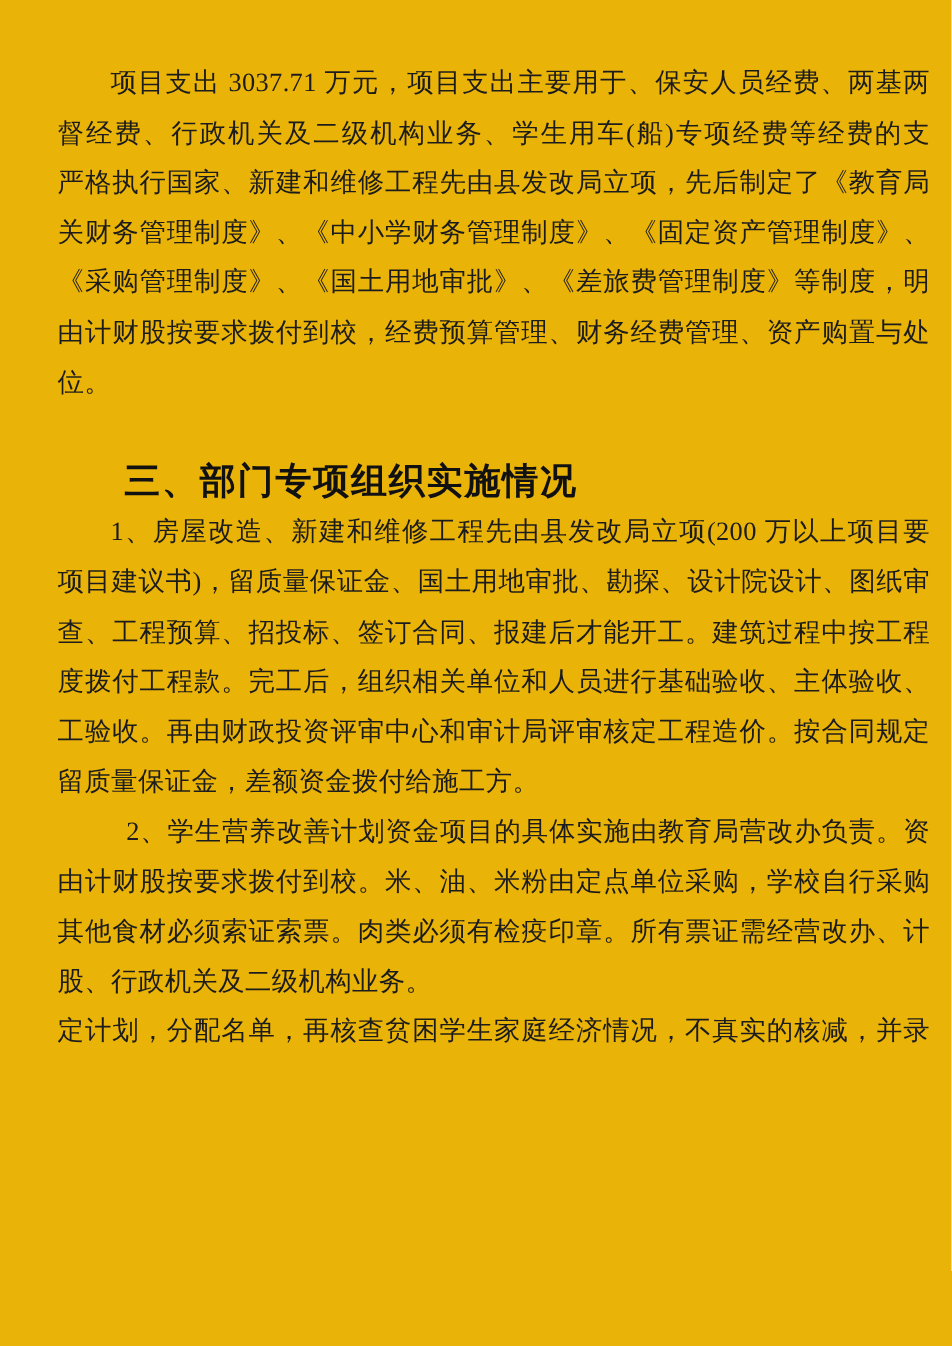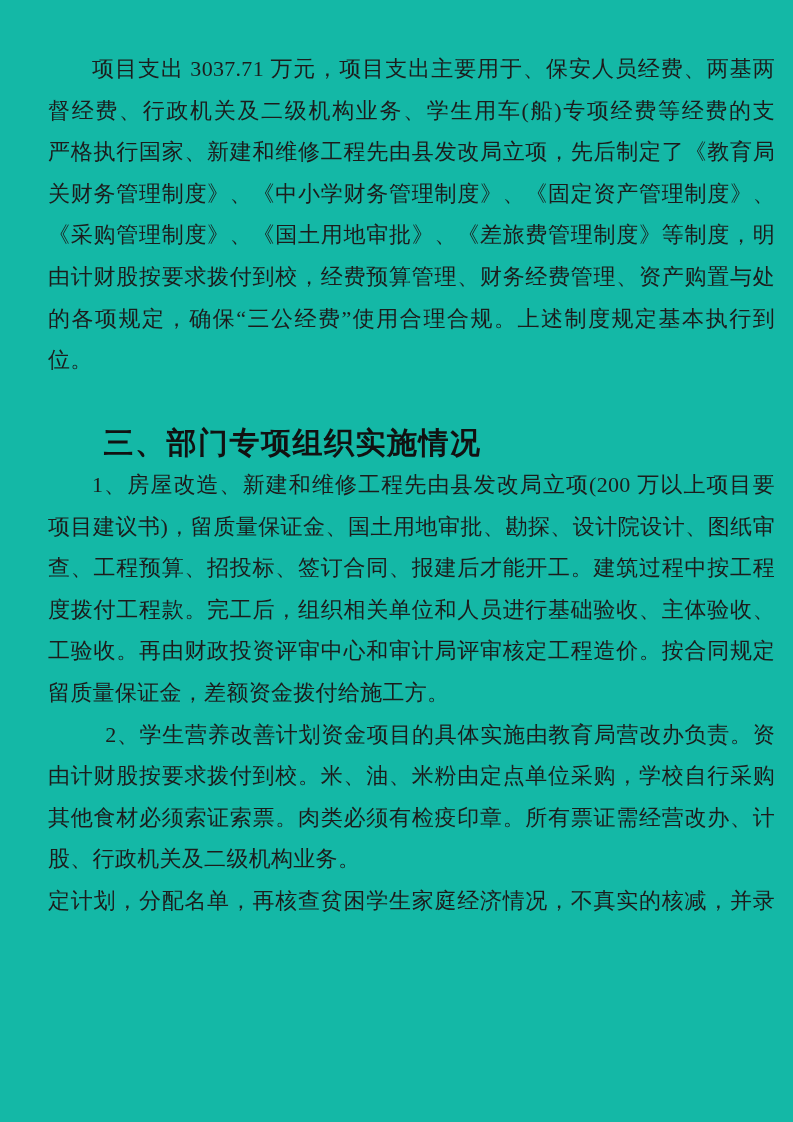--- a/index.html
+++ b/index.html
@@ -4,21 +4,21 @@
 <style>
   html, body {
     margin: 0;
     padding: 0;
     background: #ffffff;
   }
   .page {
     position: relative;
     width: 793px;
     height: 1122px;
-    background: #14b8a6;
+    background: #eab308;
     overflow: hidden;
     font-family: "Liberation Serif", "DejaVu Serif", serif;
     color: #1c1c1c;
   }
   .textblock {
     position: absolute;
     left: 48px;
     top: 48px;
     width: 727px;
   }
@@ -60,21 +60,20 @@
     <div class="para">
       <p class="line ind full">项目支出 3037.71 万元，项目支出主要用于、保安人员经费、两基两</p>
       <p class="line full">督经费、行政机关及二级机构业务、学生用车(船)专项经费等经费的支出。</p>
     </div>
 
     <div class="para">
       <p class="line full">严格执行国家、新建和维修工程先由县发改局立项，先后制定了《教育局机</p>
       <p class="line full">关财务管理制度》、《中小学财务管理制度》、《固定资产管理制度》、</p>
       <p class="line full">《采购管理制度》、《国土用地审批》、《差旅费管理制度》等制度，明</p>
       <p class="line full">由计财股按要求拨付到校，经费预算管理、财务经费管理、资产购置与处</p>
-      <p class="line full">的各项规定，确保“三公经费”使用合理合规。上述制度规定基本执行到</p>
       <p class="line">位。</p>
     </div>
 
     <div class="spacer"></div>
 
     <p class="line heading-line">三、部门专项组织实施情况</p>
 
     <div class="para">
       <p class="line ind full">1、房屋改造、新建和维修工程先由县发改局立项(200 万以上项目要有</p>
       <p class="line full">项目建议书)，留质量保证金、国土用地审批、勘探、设计院设计、图纸审</p>

